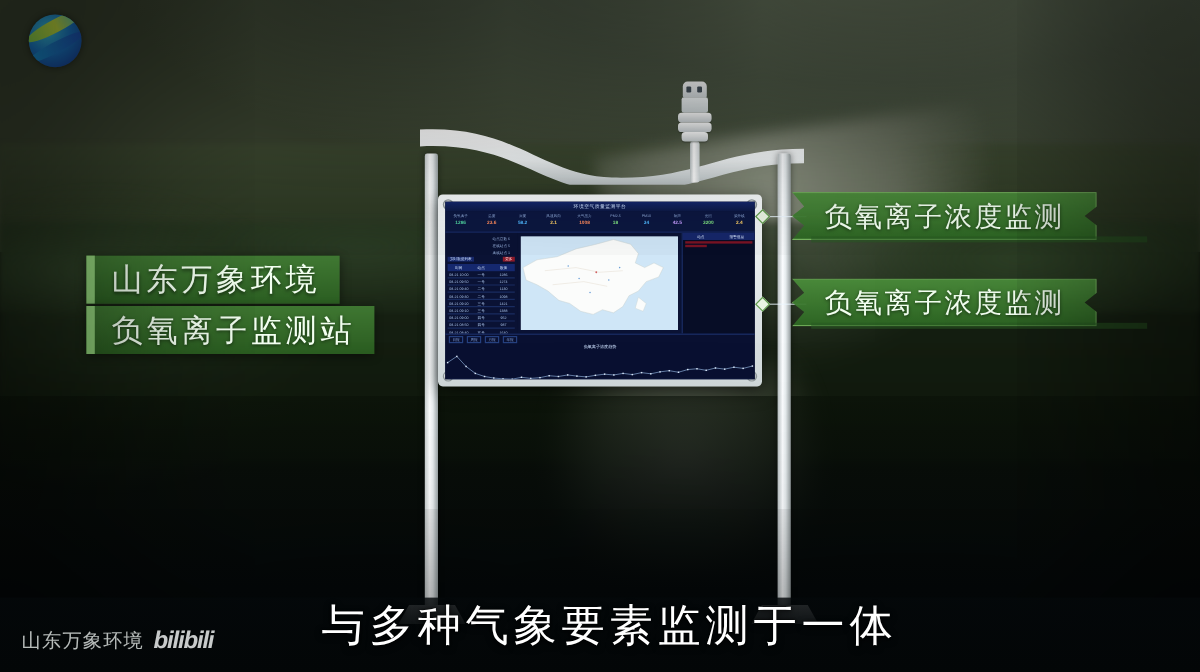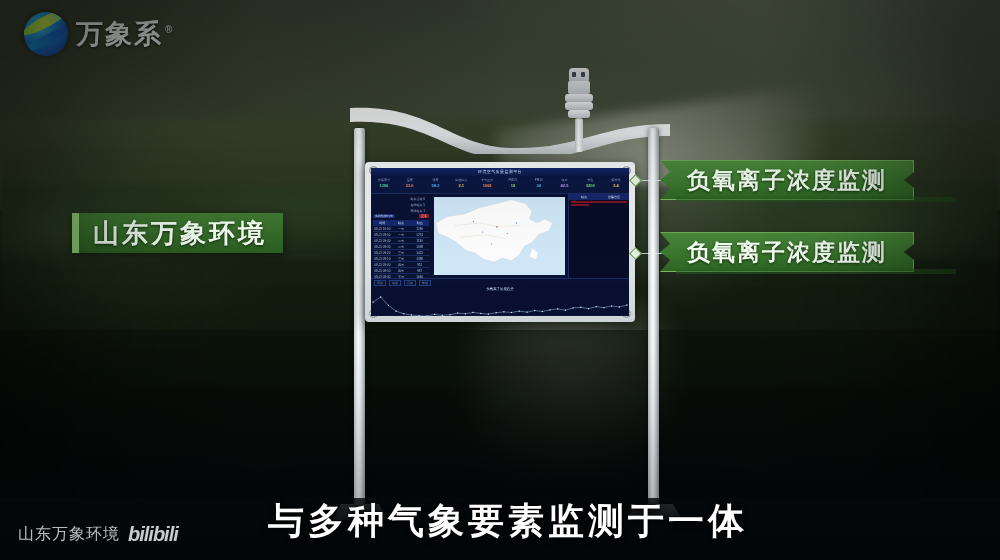--- a/index.html
+++ b/index.html
@@ -113,37 +113,37 @@
   .foot-tabs{display:flex;gap:3px;padding:1px 3px;}
   .foot-tab{font-size:3px;color:#7e9ad0;border:1px solid #25407f;padding:0 2px;}
   .chart-title{text-align:center;font-size:3.4px;color:#cfe2ff;}
 
   .connector{position:absolute;height:1px;background:rgba(235,245,255,.75);}
   .conn-node{position:absolute;width:7px;height:7px;transform:rotate(45deg);
     background:#e8f3e2;border:1px solid #5f9a4d;}
 
   
   .banner{position:absolute;display:flex;align-items:center;
-    color:#f2fff0;font-weight:700;text-shadow:0 1px 3px rgba(0,0,0,.6);}
+    color:#f2fff0;font-weight:400;text-shadow:0 1px 3px rgba(0,0,0,.6);}
   .bn-left{background:linear-gradient(180deg,rgba(66,126,52,.92),rgba(44,98,34,.92));
     height:40px;padding:0 16px 0 14px;font-size:26px;letter-spacing:3px;
     border-left:7px solid rgba(150,214,126,.95);
     box-shadow:0 2px 8px rgba(0,0,0,.45);}
   .bn-right{height:38px;padding:0 26px;font-size:23px;letter-spacing:2px;
     background:linear-gradient(180deg,rgba(74,140,58,.95),rgba(46,104,36,.95));
     clip-path:polygon(0 0,100% 0,100% 30%,96% 50%,100% 70%,100% 100%,0 100%,4% 70%,0 50%,4% 30%);
     border:1px solid rgba(160,220,130,.55);
     box-shadow:0 2px 10px rgba(0,0,0,.5);}
   .bn-under{position:absolute;height:5px;background:rgba(40,90,34,.55);}
 
   
   .bottombar{position:absolute;left:0;bottom:0;width:1000px;height:62px;
     background:linear-gradient(180deg,rgba(4,8,10,.82),#030607);}
   .subtitle{position:absolute;left:16px;right:0;bottom:14px;text-align:center;
-    color:#ffffff;font-size:36px;font-weight:700;letter-spacing:4px;
+    color:#ffffff;font-size:36px;font-weight:400;letter-spacing:4px;
     text-shadow:0 2px 6px rgba(0,0,0,.95),0 0 2px #000;}
   .wm{position:absolute;left:18px;bottom:14px;display:flex;align-items:center;gap:8px;opacity:.82;}
   .wm-text{color:#dfe4e2;font-size:16px;letter-spacing:1px;}
   .wm-bili{color:#f4f6f6;font-size:20px;font-weight:700;font-style:italic;letter-spacing:-1px;}
 </style>
 </head>
 <body>
 
 <div id="stage">
 
@@ -152,21 +152,20 @@
     <div class="bg-far"></div>
     <div class="bg-river"></div>
     <div class="bg-left"></div>
     <div class="bg-forest"></div>
     <div class="bg-river2"></div>
     <div class="bg-dark"></div>
   </div>
 
   <div class="logo">
     <div class="logo-globe"></div>
-    <div class="logo-text"><span>万象系</span><span class="logo-reg">®</span></div>
   </div>
 
   <div class="station">
     <svg class="arm" viewBox="0 0 360 52">
       <defs>
         <linearGradient id="ag" x1="0" y1="0" x2="0" y2="1">
           <stop offset="0" stop-color="#ffffff"></stop>
           <stop offset="0.5" stop-color="#f0f4f5"></stop>
           <stop offset="1" stop-color="#aab3b5"></stop>
         </linearGradient>
@@ -415,20 +414,23 @@
   </div>
 
   <div class="connector" style="left:636px;top:180px;width:36px"></div>
   <div class="conn-node" style="left:631px;top:176px"></div>
   <div class="connector" style="left:636px;top:253px;width:36px"></div>
   <div class="conn-node" style="left:631px;top:249px"></div>
 
   <div class="banner bn-left" style="left:72px;top:213px">
     <span>山东万象环境</span>
   </div>
+  <div class="banner bn-left" style="left:72px;top:255px">
+    <span>负氧离子监测站</span>
+  </div>
 
   <div class="banner bn-right" style="left:660px;top:160px">
     <span>负氧离子浓度监测</span>
   </div>
   <div class="bn-under" style="left:676px;top:197px;width:280px"></div>
 
   <div class="banner bn-right" style="left:660px;top:232px">
     <span>负氧离子浓度监测</span>
   </div>
   <div class="bn-under" style="left:676px;top:269px;width:280px"></div>

